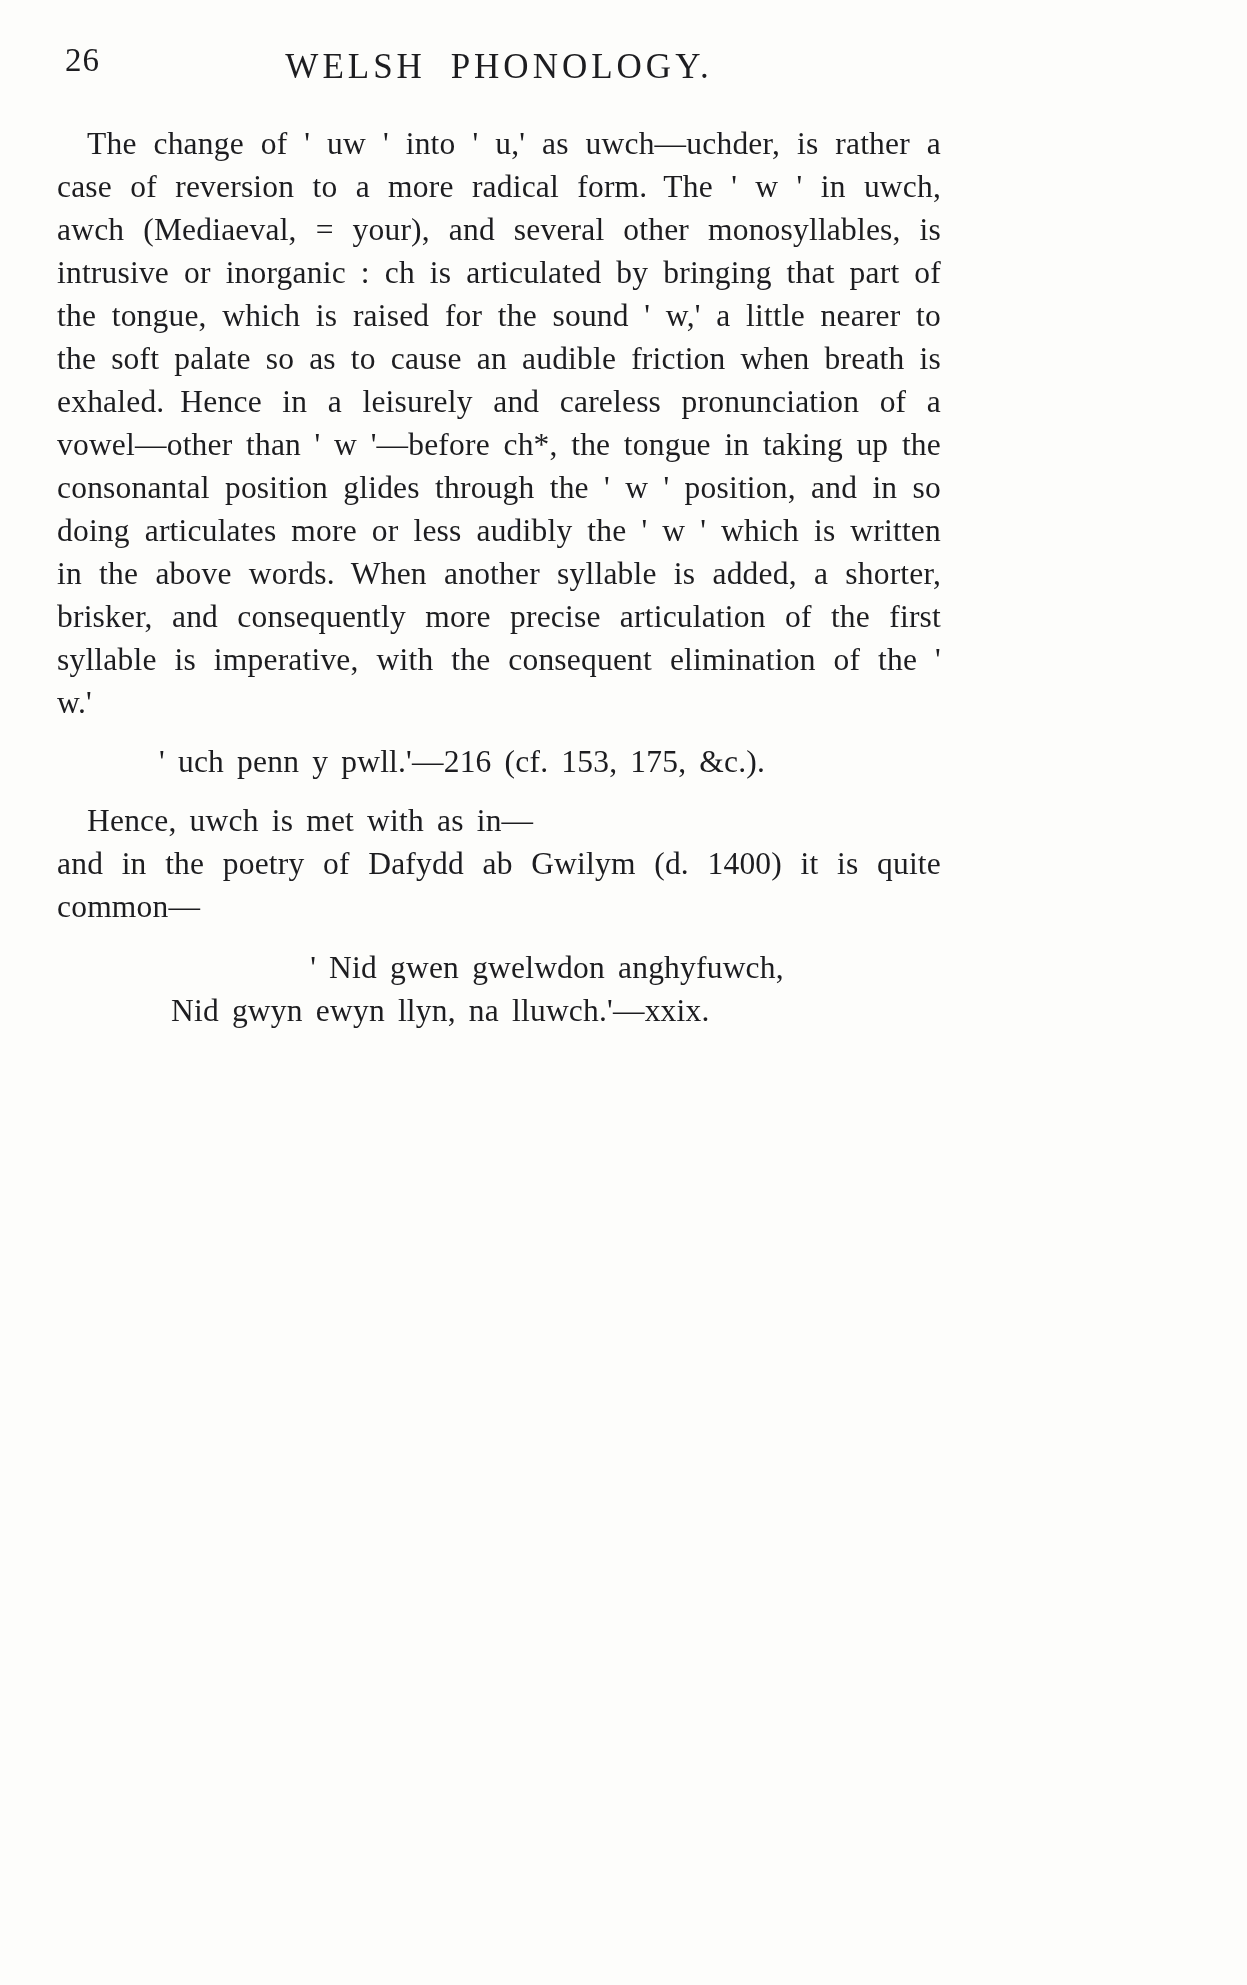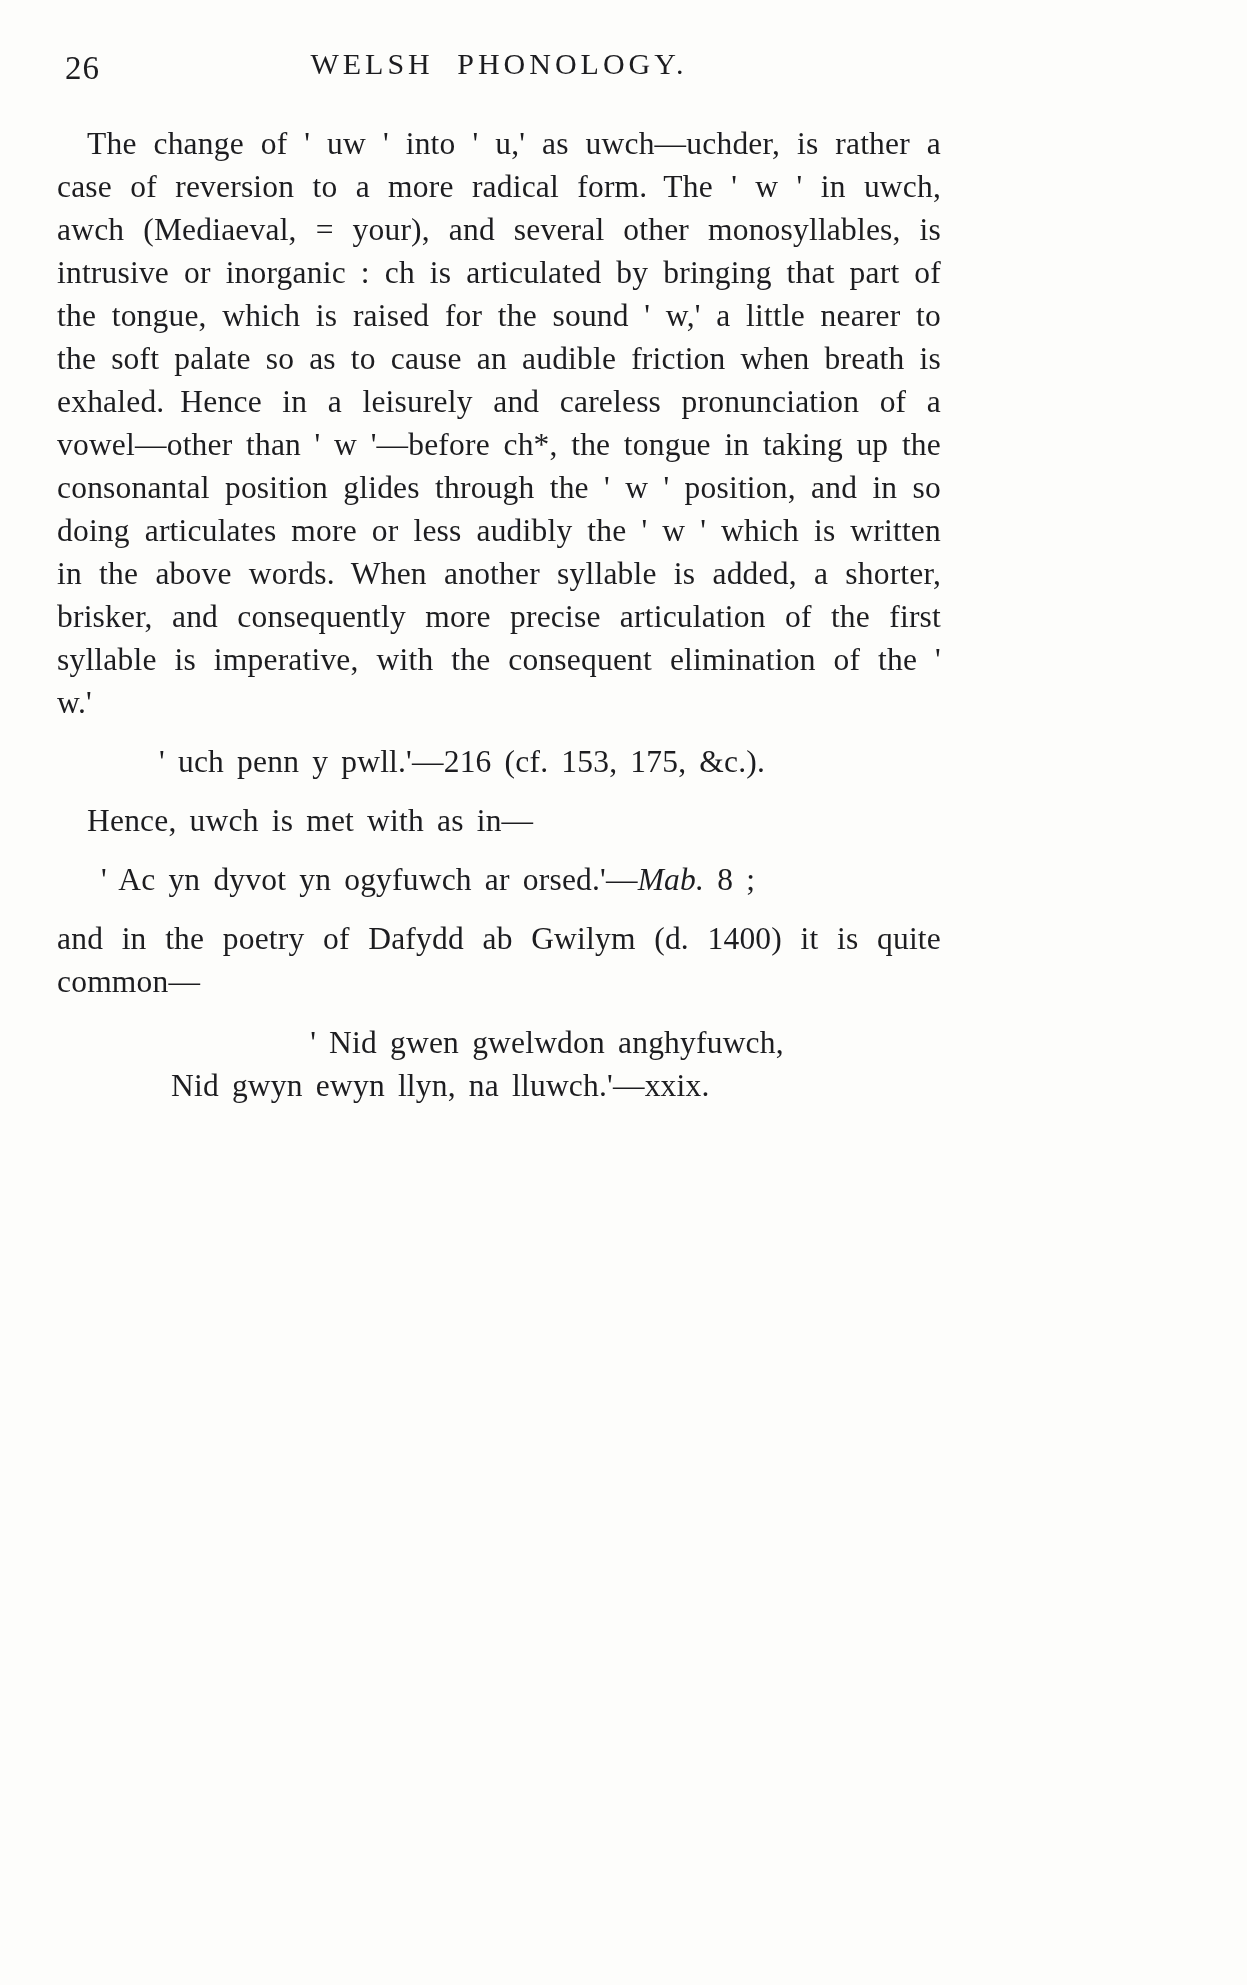--- a/index.html
+++ b/index.html
@@ -28,26 +28,25 @@
     position: relative;
     margin-top: 42px;
     height: 48px;
   }
   .page-number {
     position: absolute;
     left: 8px;
     top: 0;
     font-size: 33px;
     letter-spacing: 1px;
-    margin-top: 8px;
   }
   .running-title {
     display: block;
     text-align: center;
-    font-size: 30px;
+    font-size: 35px;
     letter-spacing: 4px;
     word-spacing: 12px;
     padding-top: 5px;
   }
   
   .body-text {
     margin-top: 32px;
     font-size: 31.5px;
     line-height: 43px;
     text-align: justify;
@@ -102,21 +101,20 @@
     <main class="body-text">
 
       <p class="indent">The change of ' uw ' into ' u,' as uwch—uchder, is rather a case of reversion to a more radical form. The ' w ' in uwch, awch (Mediaeval, = your), and several other monosyllables, is intrusive or inorganic : ch is articulated by bringing that part of the tongue, which is raised for the sound ' w,' a little nearer to the soft palate so as to cause an audible friction when breath is exhaled. Hence in a leisurely and careless pronunciation of a vowel—other than ' w '—before ch*, the tongue in taking up the consonantal position glides through the ' w ' position, and in so doing articulates more or less audibly the ' w ' which is written in the above words. When another syllable is added, a shorter, brisker, and consequently more precise articulation of the first syllable is imperative, with the consequent elimination of the ' w.'</p>
 
 
       <p class="quote-1">' uch penn y pwll.'—216 (cf. 153, 175, &amp;c.).</p>
 
 
       <p class="indent gap-above">Hence, uwch is met with as in—</p>
 
-      <p class="quote-2"><span>' Ac yn dyvot yn ogyfuwch ar orsed.'—</span><span class="italic">Mab.</span><span> 8 ;</span></p>
 
       <p>and in the poetry of Dafydd ab Gwilym (d. 1400) it is quite common—</p>
 
       <p class="verse">
           <span class="verse-line-1">' Nid gwen gwelwdon anghyfuwch,</span>
           <span class="verse-line-2">Nid gwyn ewyn llyn, na lluwch.'—xxix.</span>
         </p>
 
     </main>
 

